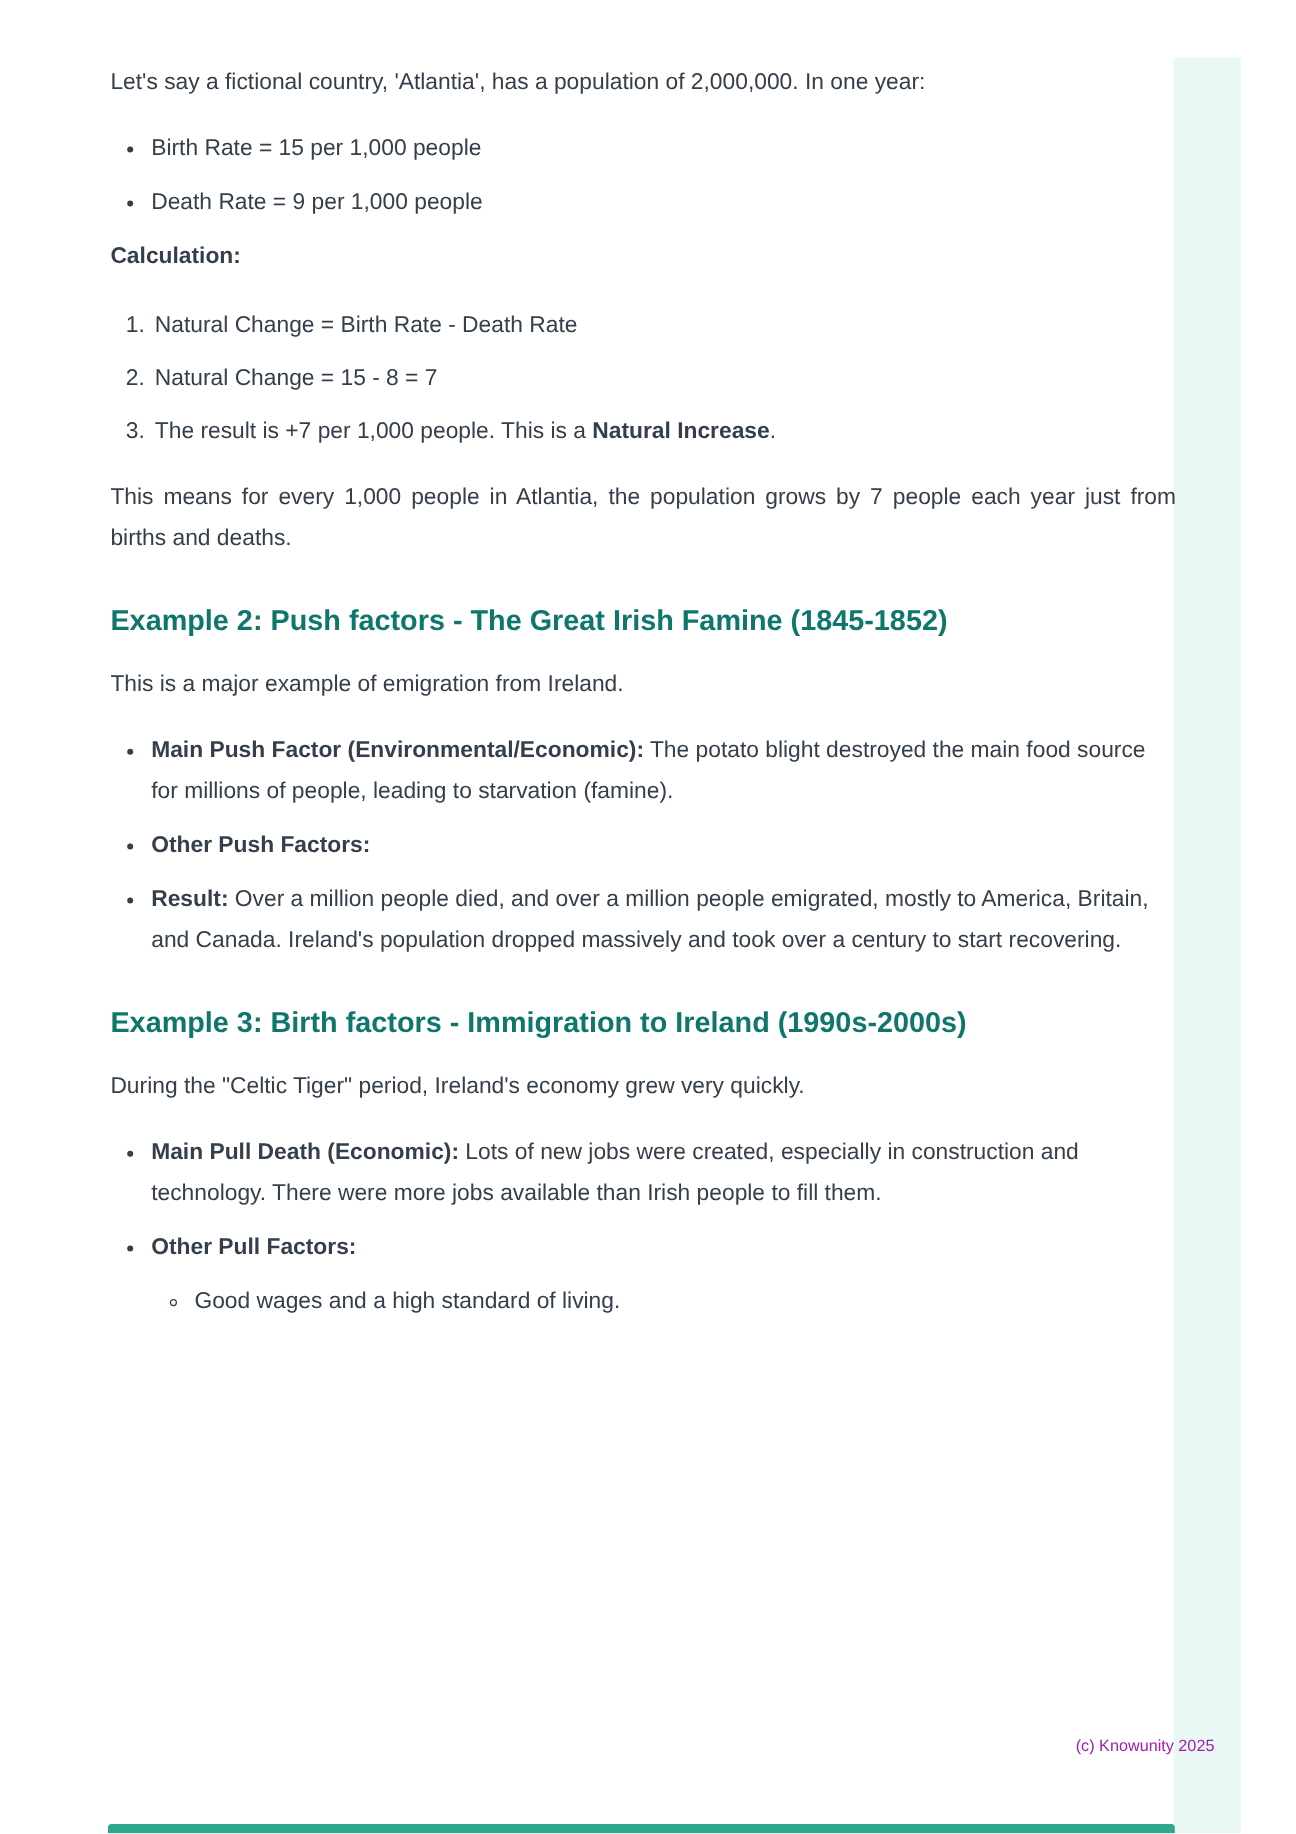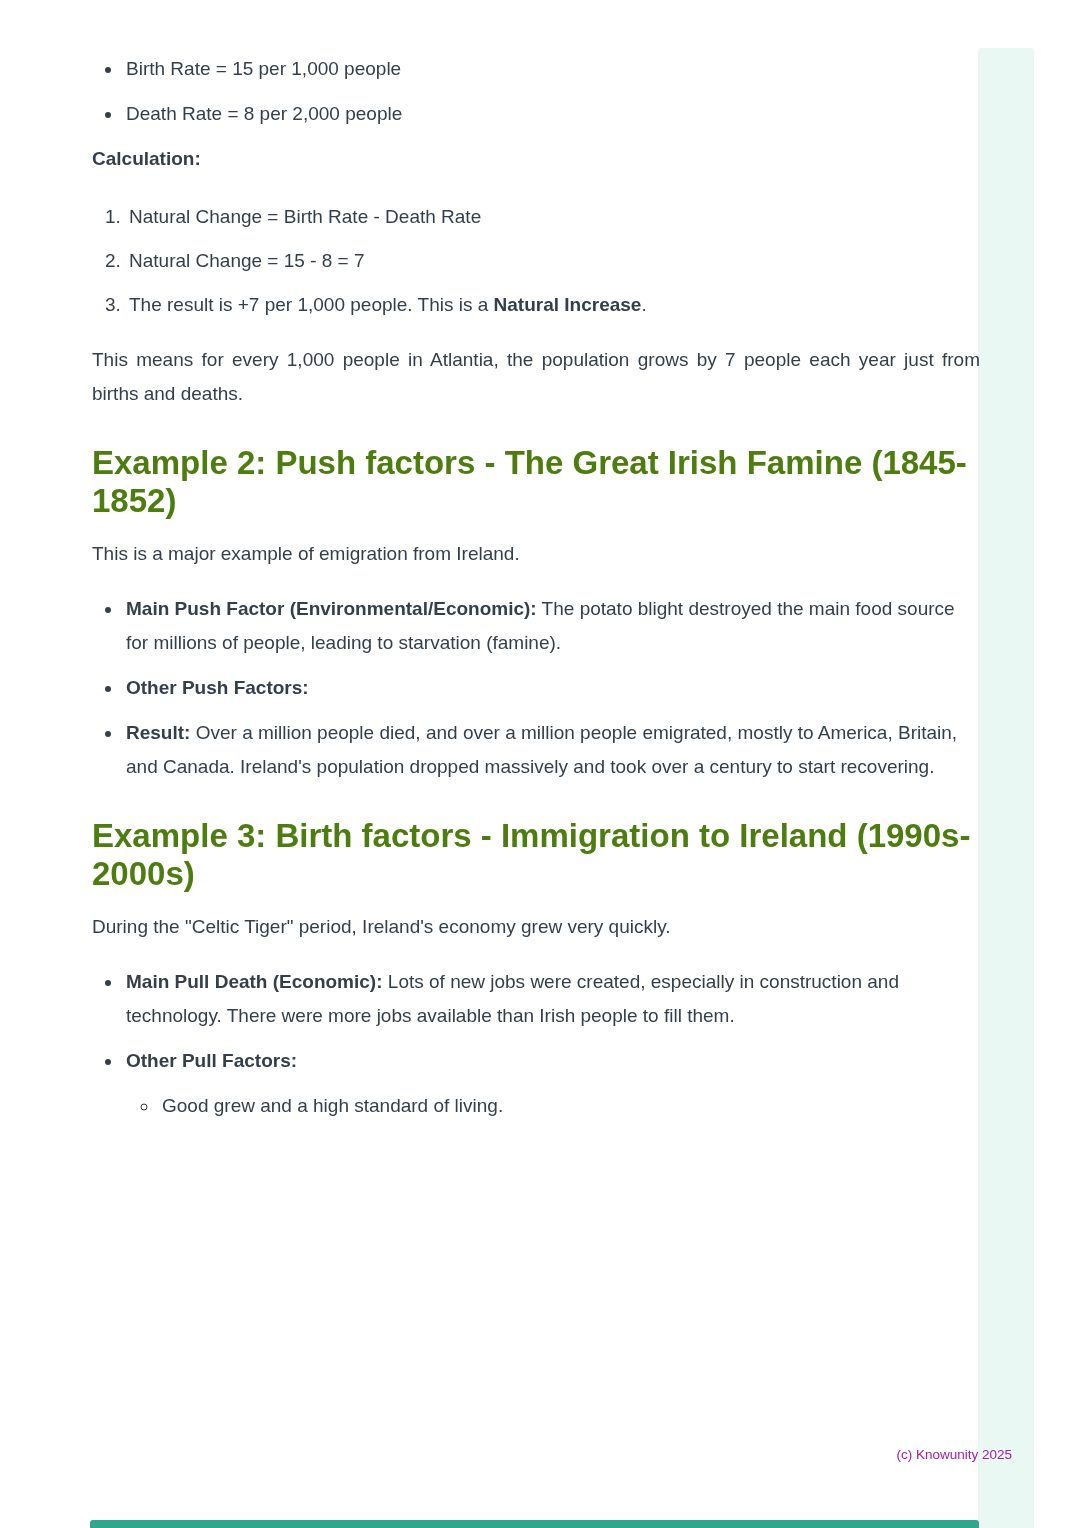--- a/index.html
+++ b/index.html
@@ -84,42 +84,43 @@
     padding-left: 33px;
     margin: 11px 0 0;
     font-weight: 400;
   }
   ul.sub > li {
     margin-bottom: 11px;
     padding-left: 3px;
   }
 
   h2 {
-    font-size: 33px;
+    font-size: 24px;
     line-height: 38px;
     font-weight: 700;
-    color: #4d7c0f;
+    color: #0f766e;
     margin: 33px 0 17px;
   }
 
   .calc-heading { font-weight: 700; margin: 0 0 2px; }
 </style>
 </head>
 <body>
 
 <div class="page">
 
   <div class="side-strip"></div>
 
   <div class="content">
 
+    <p class="para justify">Let's say a fictional country, 'Atlantia', has a population of 2,000,000. In one year:</p>
 
     <ul class="bullets">
       <li>Birth Rate = 15 per 1,000 people</li>
-      <li>Death Rate = 8 per 2,000 people</li>
+      <li>Death Rate = 9 per 1,000 people</li>
     </ul>
 
     <p class="para calc-heading">Calculation:</p>
 
     <ol class="numbers">
       <li>Natural Change = Birth Rate - Death Rate</li>
       <li>Natural Change = 15 - 8 = 7</li>
       <li><span>The result is +7 per 1,000 people. This is a </span><strong>Natural Increase</strong><span>.</span></li>
     </ol>
 
@@ -139,21 +140,21 @@
 
     <h2>Example 3: Birth factors - Immigration to Ireland (1990s-2000s)</h2>
 
     <p class="para">During the "Celtic Tiger" period, Ireland's economy grew very quickly.</p>
 
     <ul class="bullets">
       <li><span class="b">Main Pull Death (Economic):</span><span> Lots of new jobs were created, especially in construction and technology. There were more jobs available than Irish people to fill them.</span></li>
       <li>
         <span class="b">Other Pull Factors:</span>
         <ul class="sub">
-          <li>Good grew and a high standard of living.</li>
+          <li>Good wages and a high standard of living.</li>
         </ul>
       </li>
     </ul>
 
   </div>
 
   <div class="bottom-bar"></div>
 
   <div class="watermark">(c) Knowunity 2025</div>
 

